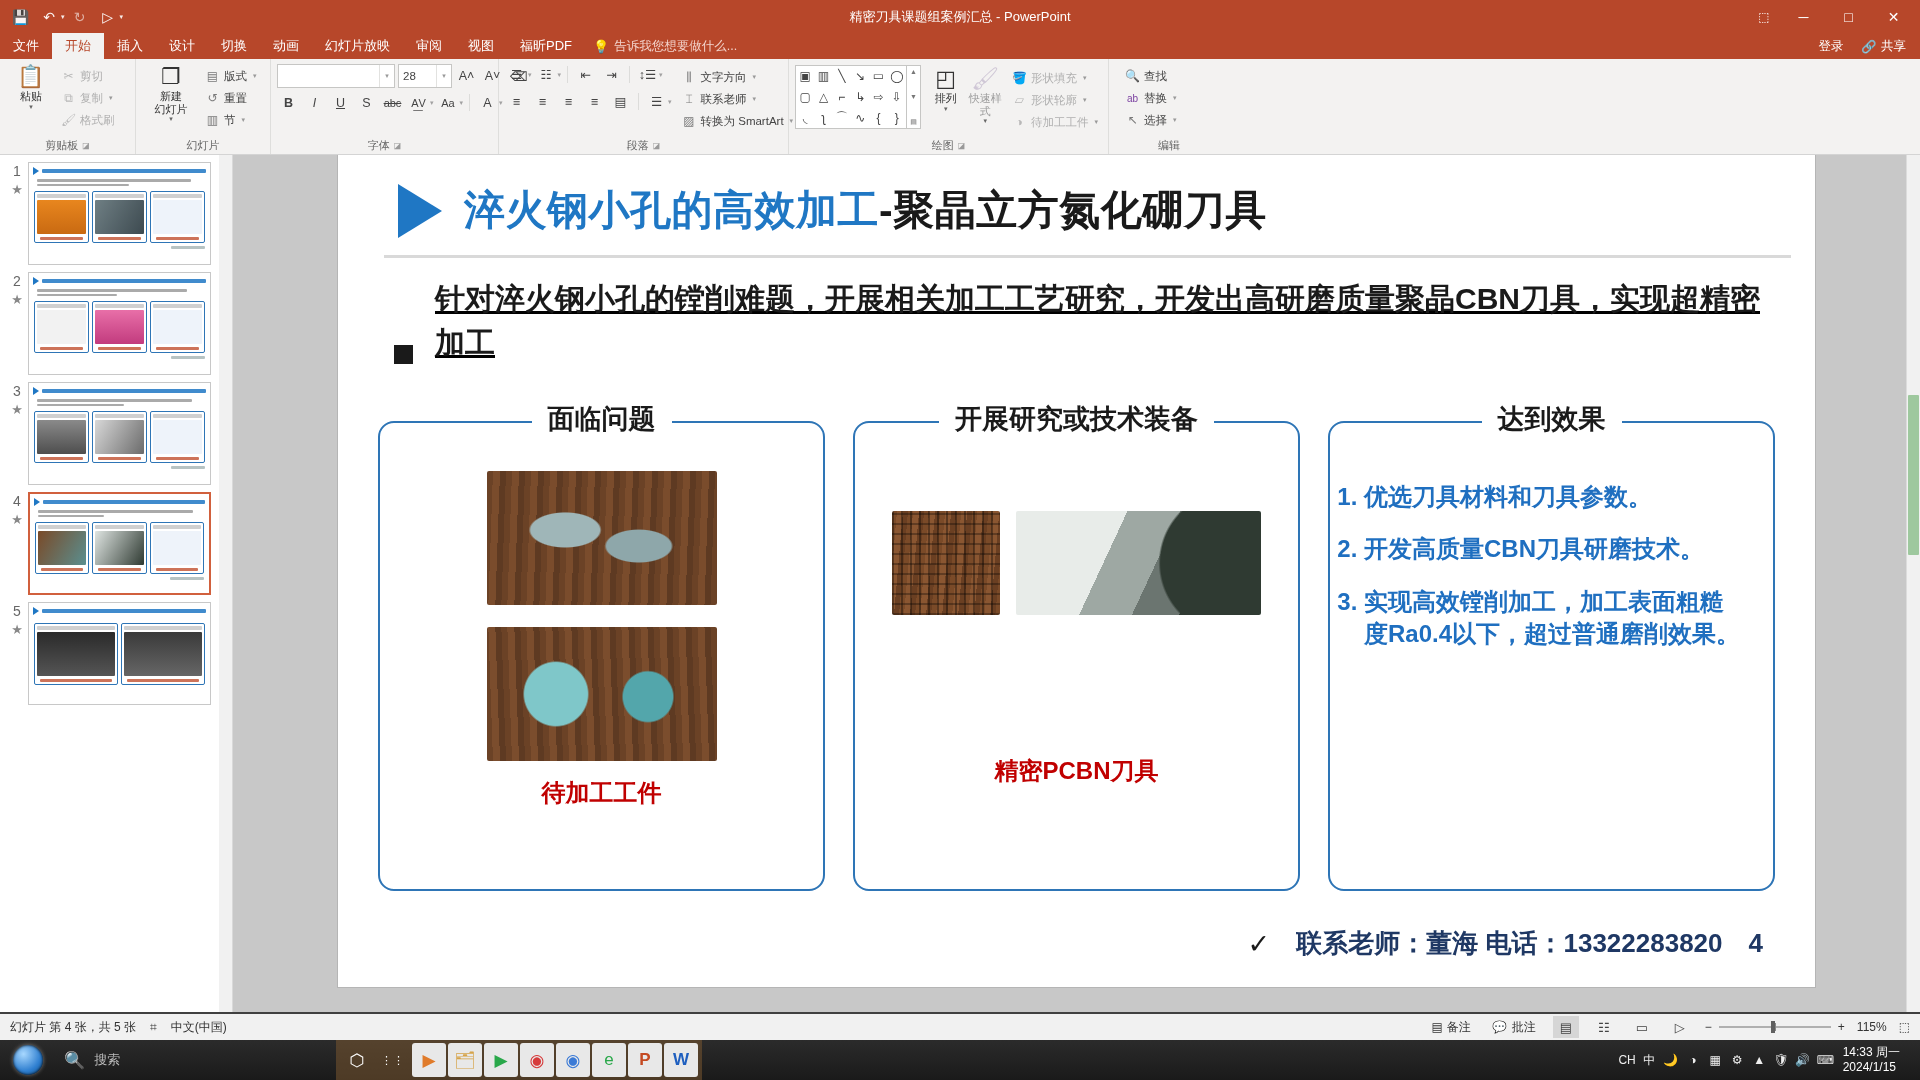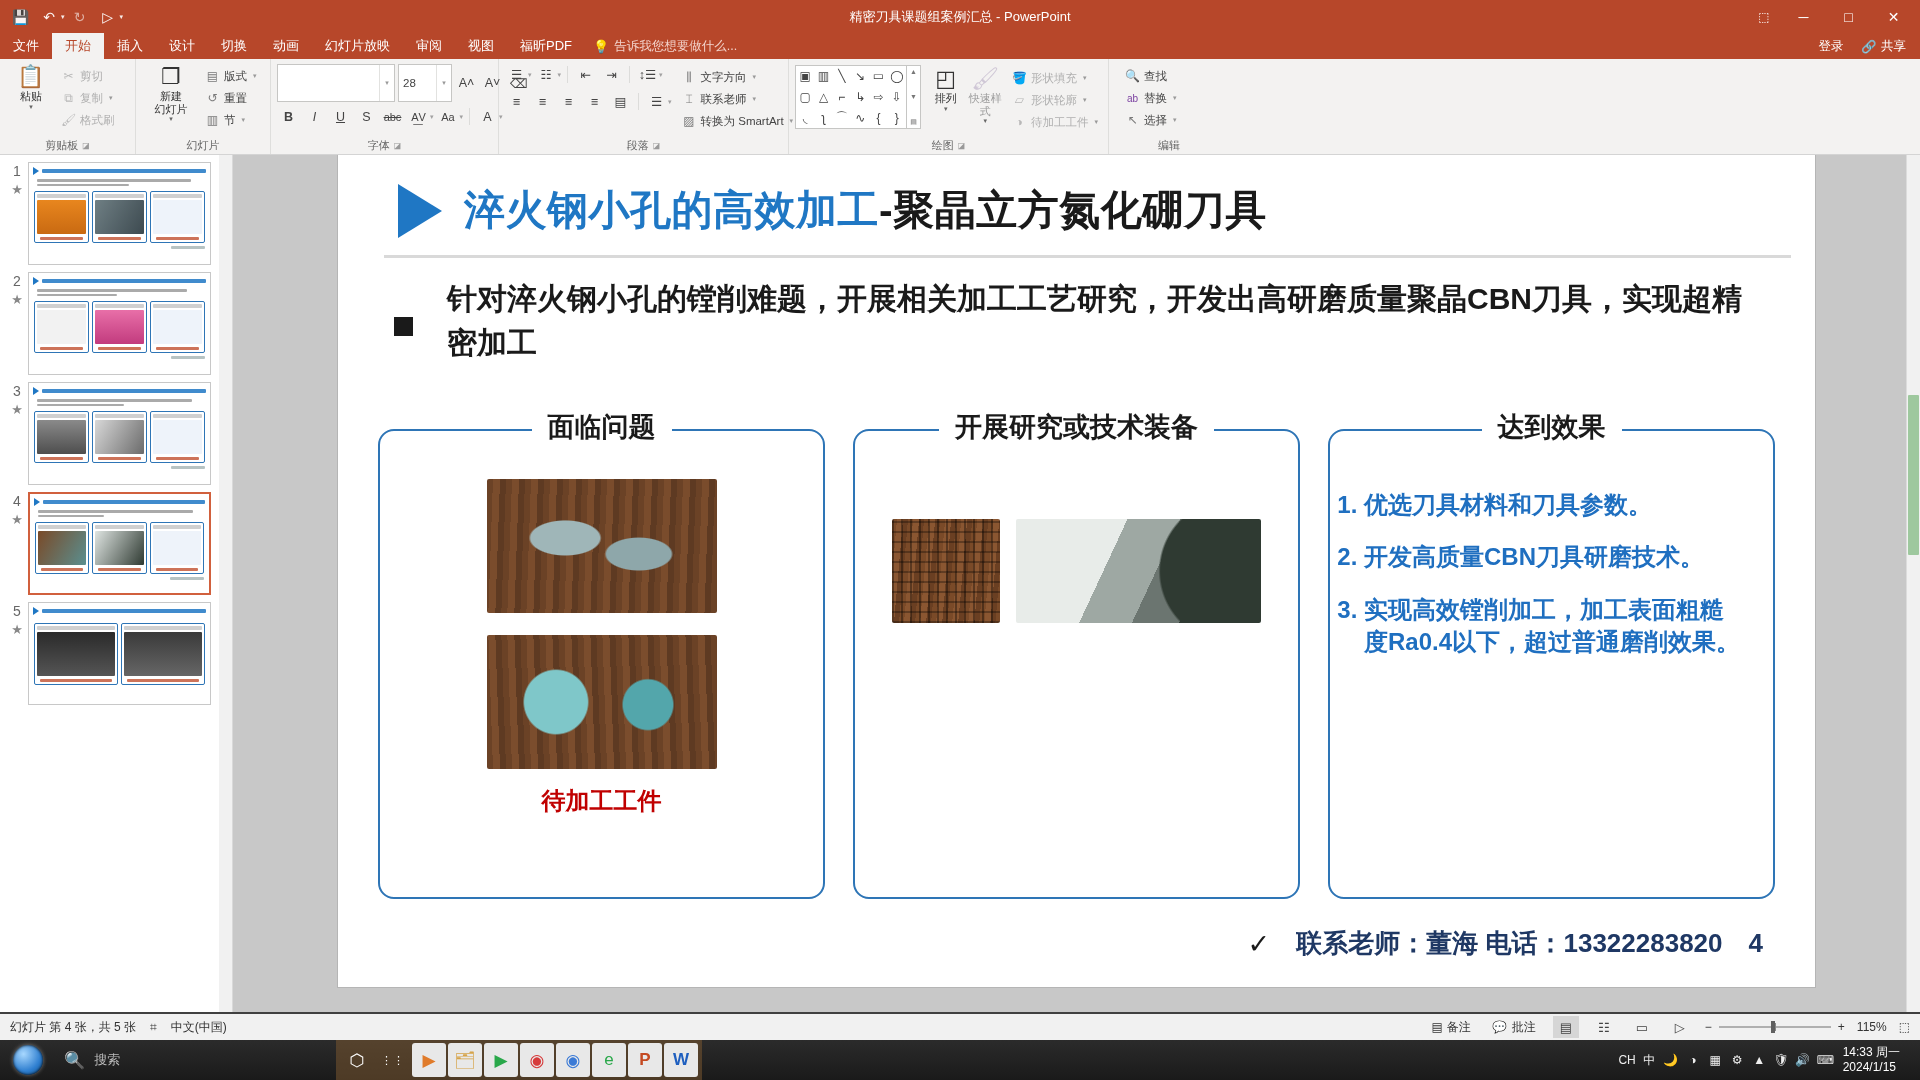--- a/index.html
+++ b/index.html
@@ -74,21 +74,21 @@
   }
   .smallbtn .gl { width:15px; text-align:center; font-size:12px; color:#7a7a7a; }
   .smallbtn .car { font-size:7px; color:#999; margin-left:2px; }
   .smallbtn.disabled { color:#b0b0b0; }
   .smallbtn.disabled .gl { color:#b8b8b8; }
 
   
   .fontgrp-body { flex-direction:column; padding:5px 6px 0 6px; gap:4px; }
   .frow { display:flex; align-items:center; gap:3px; }
   .combo {
-    height:38px; border:1px solid #c6c6c4; background:#fff; display:flex; align-items:center;
+    height:24px; border:1px solid #c6c6c4; background:#fff; display:flex; align-items:center;
     font-size:11.5px; color:#444; padding-left:4px;
   }
   .combo .cb-car { margin-left:auto; width:15px; text-align:center; font-size:7px; color:#999; border-left:1px solid #e2e2e0; height:100%; display:flex; align-items:center; justify-content:center; }
   .combo.fontname { width:118px; }
   .combo.fontsize { width:54px; }
   .iconbtn {
     width:23px; height:21px; display:flex; align-items:center; justify-content:center;
     font-size:12.5px; color:#444;
   }
   .iconbtn.sm { font-size:11px; }
@@ -136,25 +136,25 @@
   }
 
   
   .s-title { position:absolute; left:60px; top:28px; right:30px; display:flex; align-items:center; gap:22px; }
   .s-tri { width:0;height:0; border-left:44px solid #1f77c4; border-top:27px solid transparent; border-bottom:27px solid transparent; }
   .s-title-txt { font-size:41px; font-weight:bold; letter-spacing:.5px; white-space:nowrap; }
   .s-title-txt .blue { color:#1f77c4; }
   .s-title-txt .dark { color:#1a1a1a; }
   .s-rule { position:absolute; left:46px; right:24px; top:100px; height:3px; background:#d9d9d9; }
 
-  .s-bullet { position:absolute; left:56px; right:52px; top:122px; display:flex; gap:34px; align-items:center; }
+  .s-bullet { position:absolute; left:56px; right:52px; top:122px; display:flex; gap:22px; align-items:flex-end;text-decoration:underline; }
   .sq { width:19px; height:19px; background:#1a1a1a; margin-top:12px; flex:0 0 19px; }
   .s-bullet-txt { font-size:30px; font-weight:bold; color:#1a1a1a; line-height:1.45; }
 
-  .cols { position:absolute; left:40px; right:40px; top:274px; display:flex; gap:28px; }
+  .cols { position:absolute; left:40px; right:40px; top:266px; display:flex; gap:28px; }
   .col { flex:1; position:relative; }
   .col-box { border:2px solid #2e75b6; border-radius:16px; position:relative; padding-top:34px; }
   .col-hd {
     position:absolute; top:-22px; left:0; right:0; text-align:center;
   }
   .col-hd span { background:#fff; padding:0 16px; font-size:27px; font-weight:bold; color:#1a1a1a; }
   .col-body { padding:14px 16px 0 16px; }
   .col-foot { text-align:center; font-size:24px; font-weight:bold; color:#c00000; padding:16px 6px 20px 6px; }
 
   .c1 { min-height:470px; }
@@ -742,20 +742,21 @@
 
           <div class="col">
             <div class="col-box c1">
               <div class="col-hd"><span>开展研究或技术装备</span></div>
               <div class="col-body">
                 <div class="c2-imgs">
                   <div class="ph ph-c"></div>
                   <div class="ph ph-d"></div>
                 </div>
               </div>
+              <div class="col-foot" style="padding-top:140px">精密PCBN刀具</div>
             </div>
           </div>
 
           <div class="col">
             <div class="col-box c1">
               <div class="col-hd"><span>达到效果</span></div>
               <div class="col-body">
                 <ol class="olist">
                   <li>优选刀具材料和刀具参数。</li>
                   <li>开发高质量CBN刀具研磨技术。</li>

